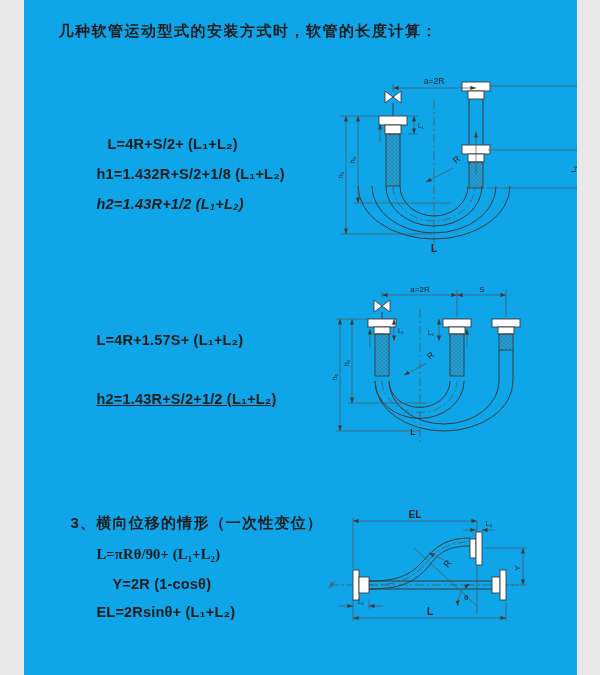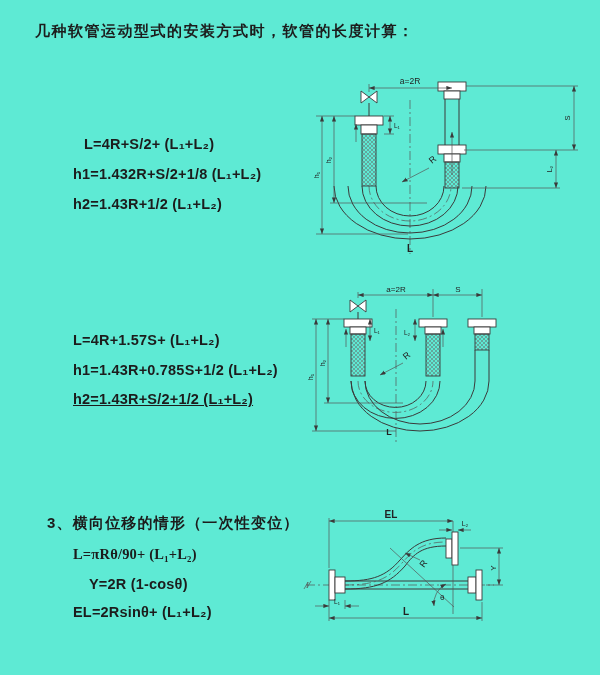--- a/index.html
+++ b/index.html
@@ -1,26 +1,26 @@
 <!DOCTYPE html>
 <html><head>
 <meta charset="utf-8">
 <style>
   html,body{margin:0;padding:0;background:#e8e8e8;}
   .page{
-    position:relative;width:600px;height:675px;margin:0 auto;
-    background:#5eead4;overflow:hidden;
+    position:relative;width:553px;height:675px;margin:0 auto;
+    background:#0ea5e9;overflow:hidden;
     font-family:"Liberation Sans","DejaVu Sans",sans-serif;
     color:#1c1c1c;
   }
   .abs{position:absolute;white-space:nowrap;}
   .title{left:35px;top:22px;font-size:15px;font-weight:700;letter-spacing:1.5px;}
   .heading{font-size:15px;font-weight:700;letter-spacing:1.2px;}
   .formula{font-size:14.5px;font-weight:600;letter-spacing:.2px;}
-  .s1h{left:47px;top:104px;} .s1f0{left:73px;top:136px;margin-left:11px;} .s1f1{left:73px;top:166px;} .s1f2{left:73px;top:196px;}
+  .s1h{left:47px;top:104px;} .s1f0{left:73px;top:136px;margin-left:11px;} .s1f1{left:73px;top:166px;} .s1f2{left:73px;top:196px;font-style:italic;}
   .s2h{left:47px;top:301px;} .s2f0{left:73px;top:332px;} .s2f1{left:73px;top:362px;} .s2f2{left:73px;top:391px;text-decoration:underline;}
   .s3h{left:47px;top:514px;} .s3f0{left:73px;top:546px;font-family:Liberation Serif, serif;} .s3f1{left:73px;top:576px;margin-left:16px;} .s3f2{left:73px;top:604px;}
   .d1{left:312px;top:70px;} .d2{left:308px;top:283px;} .d3{left:298px;top:508px;}
   svg{display:block;}
   svg text{font-family:"Liberation Sans","DejaVu Sans",sans-serif;fill:#222;}
   .ln{stroke:#3a3a3a;stroke-width:1;fill:none;}
   .thin{stroke:#555;stroke-width:.7;fill:none;}
   .dash{stroke:#555;stroke-width:.7;fill:none;stroke-dasharray:9 3 2 3;}
   .wt{fill:#fff;stroke:#3a3a3a;stroke-width:.9;}
 </style>
@@ -29,21 +29,20 @@
 
 <div class="page">
 
   <div class="abs title">几种软管运动型式的安装方式时，软管的长度计算：</div>
 
   <div class="abs formula s1f0">L=4R+S/2+ (L₁+L₂)</div>
   <div class="abs formula s1f1">h1=1.432R+S/2+1/8 (L₁+L₂)</div>
   <div class="abs formula s1f2">h2=1.43R+1/2 (L₁+L₂)</div>
 
   <div class="abs formula s2f0">L=4R+1.57S+ (L₁+L₂)</div>
-  <div class="abs formula s2f1">h1=1.43R+0.785S+1/2 (L₁+L₂)</div>
   <div class="abs formula s2f2">h2=1.43R+S/2+1/2 (L₁+L₂)</div>
 
   <div class="abs heading s3h">3、横向位移的情形（一次性变位）</div>
   <div class="abs formula s3f0">L=πRθ/90+ (L₁+L₂)</div>
   <div class="abs formula s3f1">Y=2R (1-cosθ)</div>
   <div class="abs formula s3f2">EL=2Rsinθ+ (L₁+L₂)</div>
 
   <svg class="abs d1" width="285" height="192" viewBox="0 0 285 192">
     <defs>
       <pattern id="h1p" width="4" height="4" patternUnits="userSpaceOnUse">

